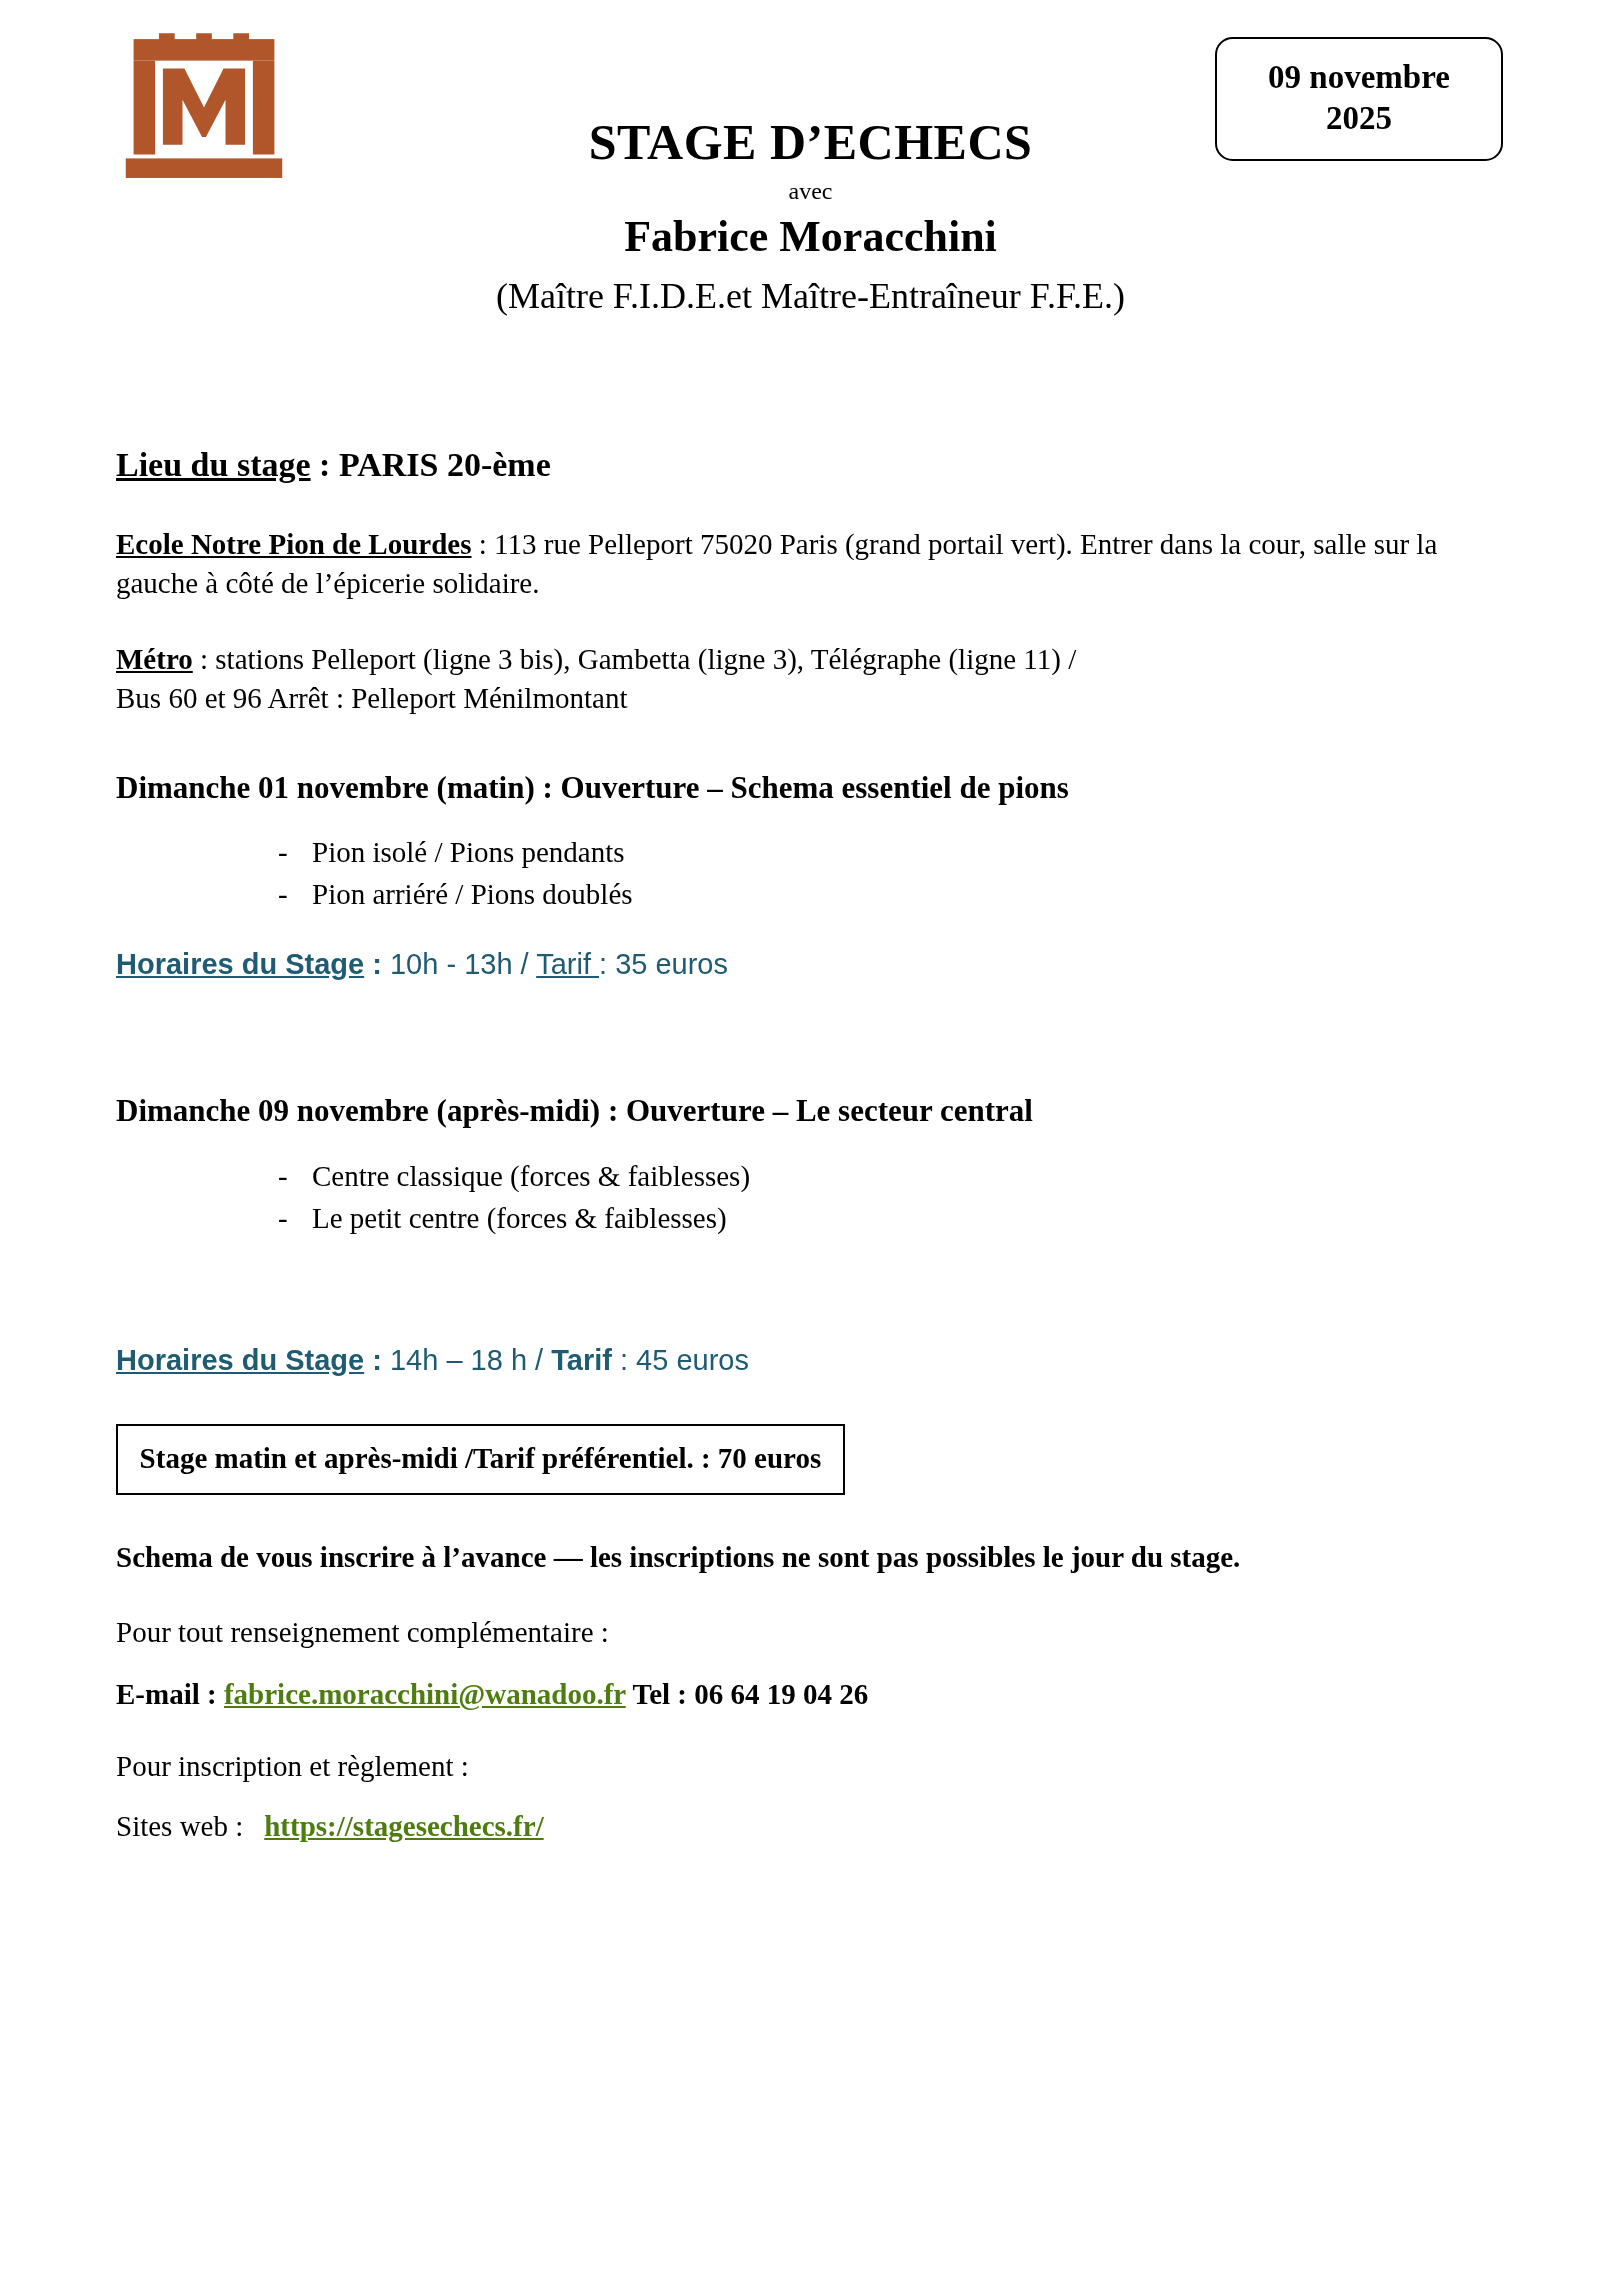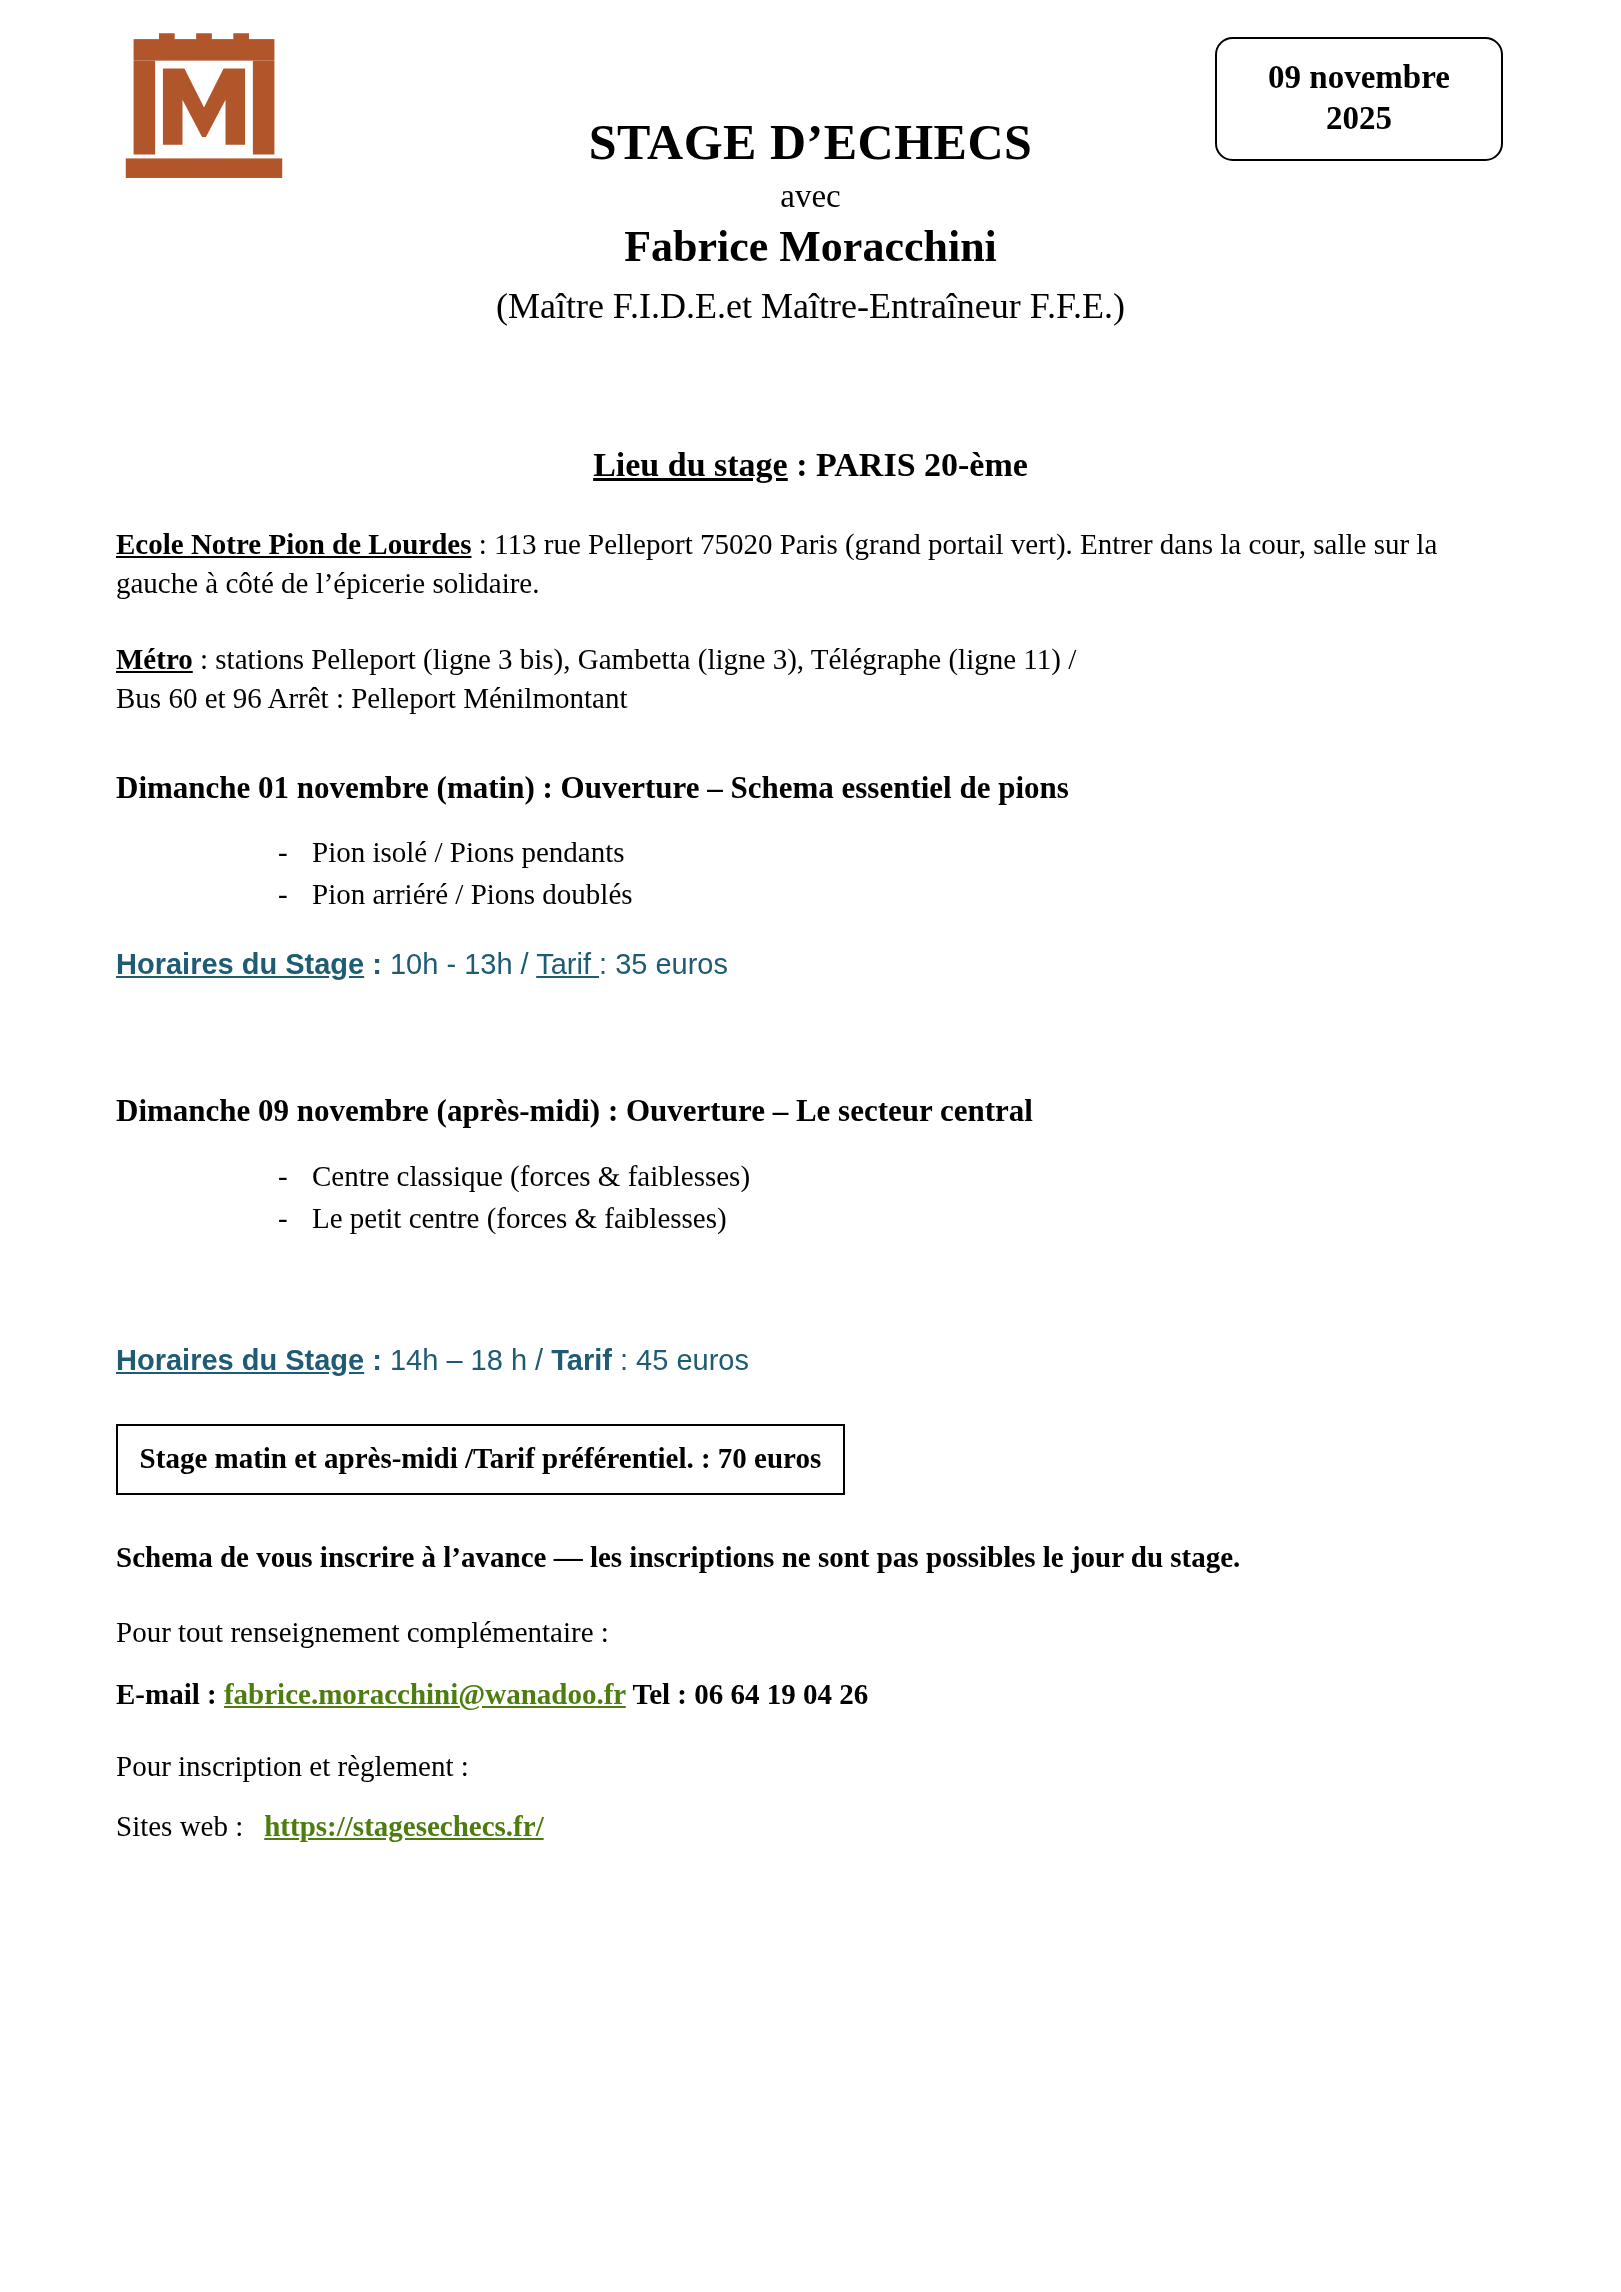--- a/index.html
+++ b/index.html
@@ -45,21 +45,21 @@
     font-family: Liberation Serif, serif;
   }
   .main-title {
     font-size: 50px;
     font-weight: bold;
     letter-spacing: 0.5px;
     line-height: 1.05;
     margin: 0;
   }
   .avec {
-    font-size: 33px;
+    font-size: 24px;
     margin-top: 9.8px;
   }
   .speaker {
     font-size: 44px;
     font-weight: bold;
     margin-top: 5.9px;
   }
   .speaker-sub {
     font-size: 36px;
     margin-top: 13px;
@@ -87,21 +87,20 @@
     right: 116px;
     top: 446px;
   }
   .u { text-decoration: underline; }
   .b { font-weight: bold; }
 
   .lieu {
     font-size: 34px;
     font-weight: bold;
     margin: 0 0 41px 0;
-    text-align: center;
   }
   .para {
     font-size: 29px;
     line-height: 1.35;
     margin: 0 0 37px 0;
   }
   .para.tight { margin-bottom: 33px; }
 
   .session-title {
     font-size: 31px;

